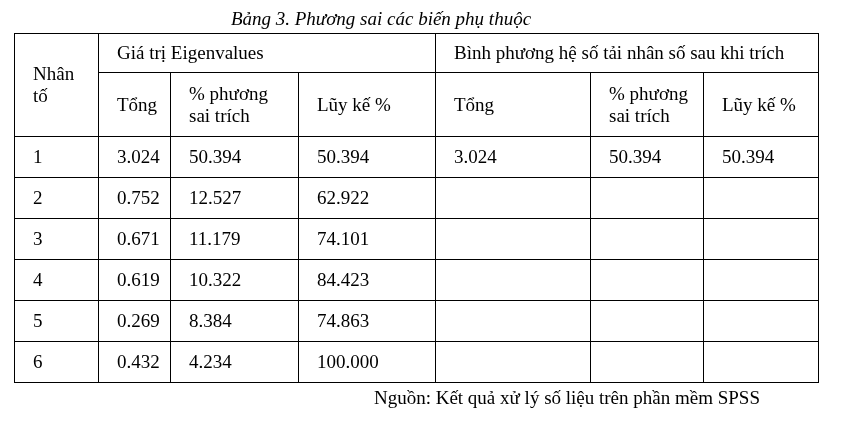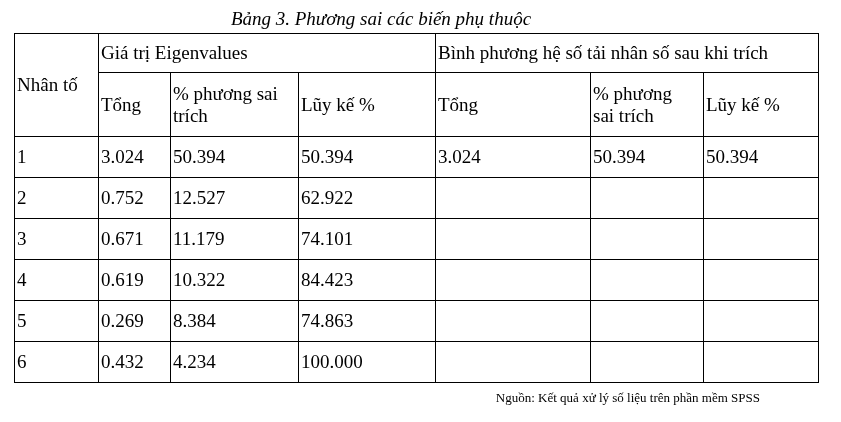--- a/index.html
+++ b/index.html
@@ -36,36 +36,36 @@
     table-layout: fixed;
     font-size: 19px;
     line-height: 22px;
   }
   table.vtable th,
   table.vtable td {
     border: 1.5px solid #000000;
     font-weight: normal;
     text-align: left;
     vertical-align: middle;
-    padding: 2px 8px 2px 2px;
+    padding: 2px 8px 2px 18px;
     overflow: hidden;
   }
   tr.hrow1 { height: 39px; }
   tr.hrow2 { height: 64px; }
   tr.drow  { height: 41px; }
   th.pct-wrap { text-align: justify; }
   .source {
     position: absolute;
     top: 386px;
     left: 14px;
     width: 804px;
     text-align: right;
     padding-right: 58px;
     box-sizing: border-box;
-    font-size: 13px;
+    font-size: 19px;
     line-height: 24px;
     white-space: nowrap;
   }
 </style>
 </head>
 <body>
 
 <div class="page">
 
   <div class="title">Bảng 3. Phương sai các biến phụ thuộc</div>

